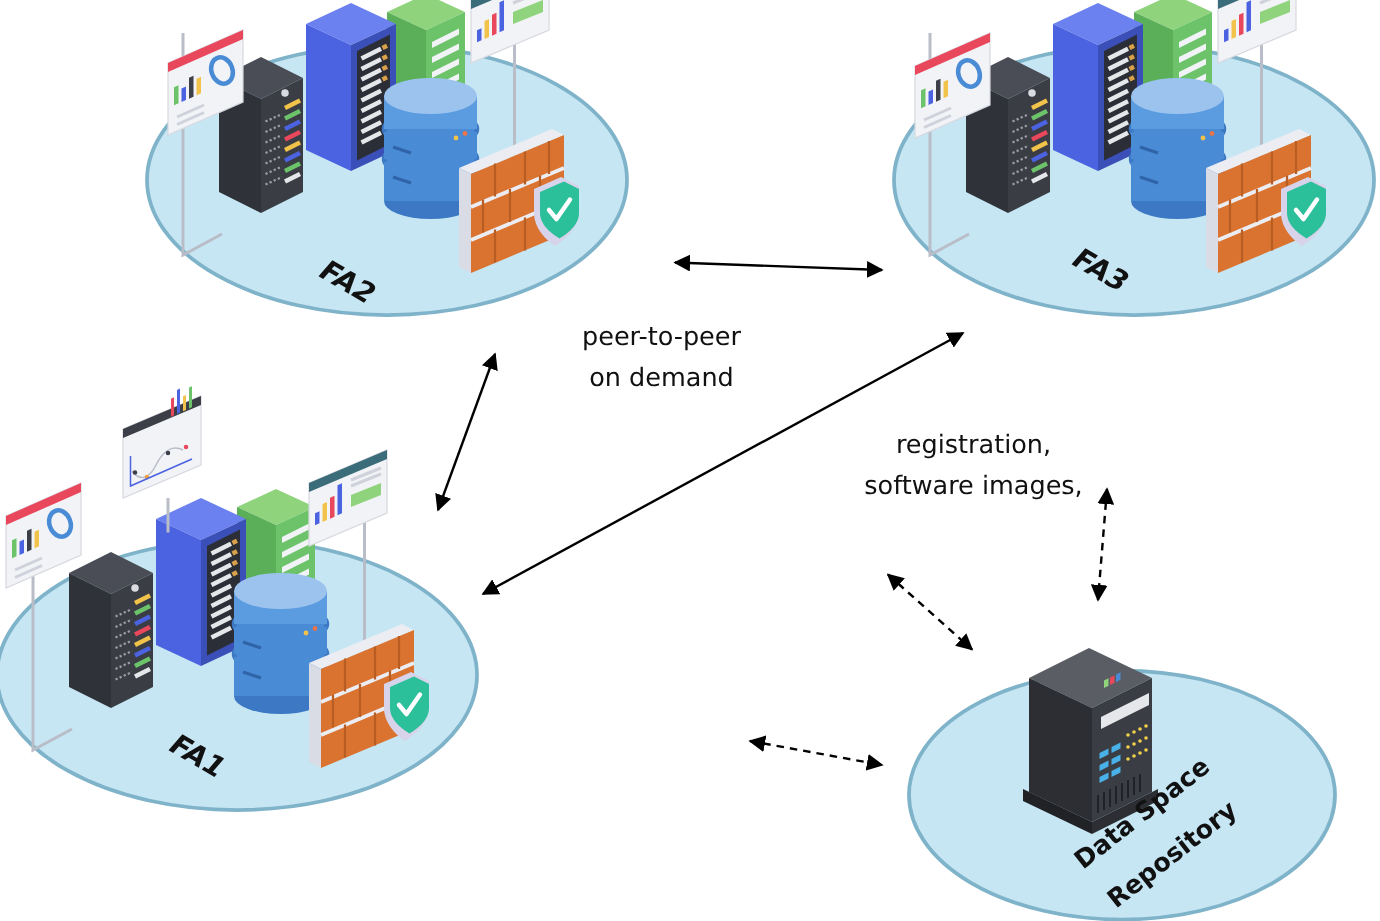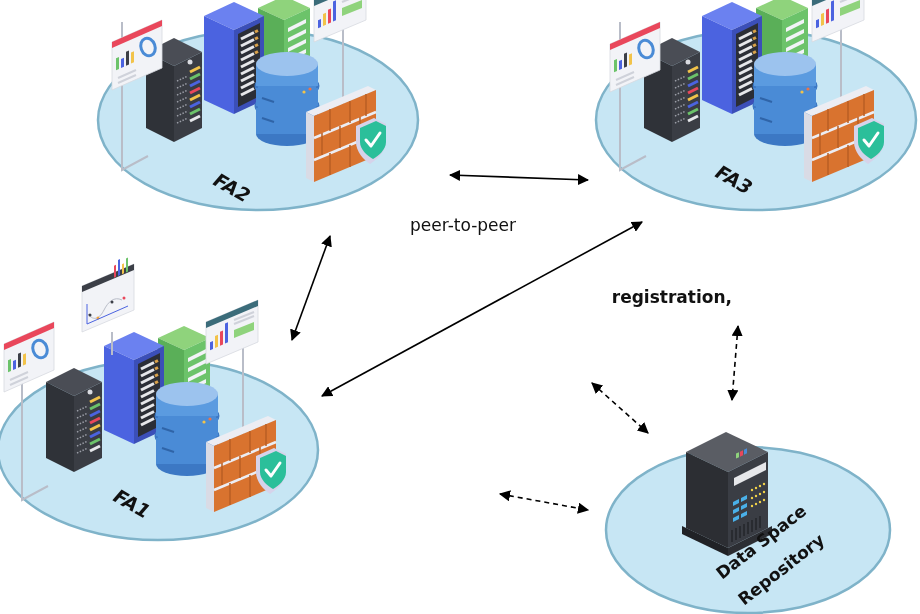--- a/index.html
+++ b/index.html
@@ -1,20 +1,20 @@
 <!DOCTYPE html>
 <html><head>
 <meta charset="utf-8">
 <style>
   html, body { margin:0; padding:0; background:#ffffff; }
   body { width:920px; height:614px; overflow:hidden; position:relative; font-family:"DejaVu Sans", sans-serif; }
   #stage { position:absolute; left:0; top:0; width:920px; height:614px; }
-  .label-text { position:absolute; font-family:"DejaVu Sans", sans-serif; color:#111; text-align:right; font-size:17px; line-height:27px; }
+  .label-text { position:absolute; font-family:"DejaVu Sans", sans-serif; color:#111; text-align:center; font-size:17px; line-height:27px; }
   #peer-label { left:366px; top:212px; width:150px; }
-  #repo-label { left:542px; top:284px; width:190px;font-weight:bold; }
+  #repo-label { left:554px; top:284px; width:190px; }
   .node-name { font-family:"DejaVu Sans", sans-serif; font-weight:bold; font-style:italic; fill:#111; }
 </style>
 </head>
 <body>
 
 <svg id="stage" width="920" height="614" viewBox="0 0 920 614" xmlns="http://www.w3.org/2000/svg">
   <defs>
     <marker id="ah" viewBox="0 0 10 10" refX="9" refY="5" markerWidth="7" markerHeight="7" orient="auto-start-reverse">
       <path d="M0,0 L10,5 L0,10 z" fill="#000"></path>
     </marker>
@@ -247,17 +247,19 @@
     <line x1="330" y1="236" x2="292" y2="340" marker-start="url(#ah)" marker-end="url(#ah)"></line>
     <line x1="322" y1="396" x2="642" y2="222" marker-start="url(#ah)" marker-end="url(#ah)"></line>
     <line x1="738" y1="326" x2="732" y2="400" stroke-dasharray="5 4" marker-start="url(#ah)" marker-end="url(#ah)"></line>
     <line x1="592" y1="383" x2="648" y2="433" stroke-dasharray="5 4" marker-start="url(#ah)" marker-end="url(#ah)"></line>
     <line x1="500" y1="494" x2="588" y2="510" stroke-dasharray="5 4" marker-start="url(#ah)" marker-end="url(#ah)"></line>
   </g>
 </svg>
 
 <div id="peer-label" class="label-text">
   <div>peer-to-peer</div>
+  <div>on demand</div>
 </div>
 
 <div id="repo-label" class="label-text">
   <div>registration,</div>
+  <div>software images,</div>
 </div>
 
 </body></html>

